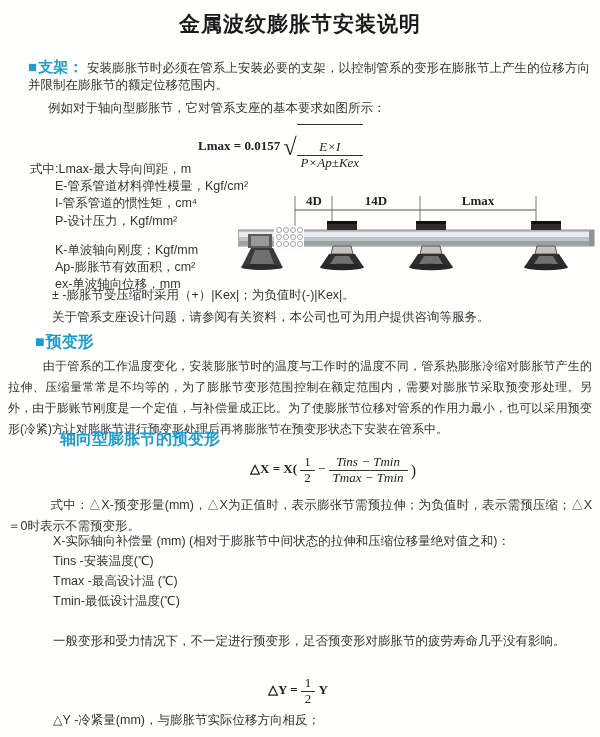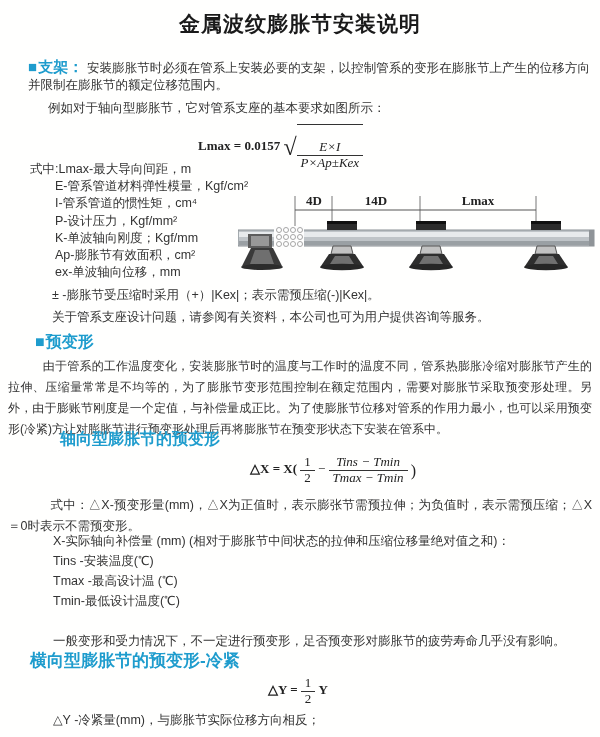--- a/index.html
+++ b/index.html
@@ -48,25 +48,25 @@
   <div class="abs formula" style="top:124px; left:198px;">
     <span class="bold">Lmax = 0.0157</span>
     <span class="sqrt-sym">√</span><span class="radicand"><span class="frac"><span class="num ital">E×I</span><span class="den ital">P×Ap±Kex</span></span></span>
   </div>
 
   <div class="abs" style="top:161px; left:30px; line-height:17.2px;">
     <div class="def-line">式中:Lmax-最大导向间距，m</div>
     <div class="def-line" style="margin-left:25px;">E-管系管道材料弹性模量，Kgf/cm²</div>
     <div class="def-line" style="margin-left:25px;">I-管系管道的惯性矩，cm⁴</div>
     <div class="def-line" style="margin-left:25px;">P-设计压力，Kgf/mm²</div>
-    <div class="def-line" style="margin-left:25px;">K-单波轴向刚度；Kgf/mm</div>
+    <div class="def-line" style="margin-left:25px;margin-top:12px;">K-单波轴向刚度；Kgf/mm</div>
     <div class="def-line" style="margin-left:25px;">Ap-膨胀节有效面积，cm²</div>
     <div class="def-line" style="margin-left:25px;">ex-单波轴向位移，mm</div>
   </div>
-  <div class="abs def-line" style="top:287px; left:52px;">± -膨胀节受压缩时采用（+）|Kex|；表示需预压缩(-)|Kex|。</div>
+  <div class="abs def-line" style="top:287px; left:52px;">± -膨胀节受压缩时采用（+）|Kex|；为负值时(-)|Kex|。</div>
   <div class="abs def-line" style="top:309px; left:52px;">关于管系支座设计问题，请参阅有关资料，本公司也可为用户提供咨询等服务。</div>
 
   <svg class="abs" style="top:190px; left:238px;" width="358" height="100" viewBox="0 0 358 100">
 
     <line x1="57" y1="6" x2="57" y2="40" stroke="#777" stroke-width="1"></line>
     <line x1="94" y1="6" x2="94" y2="40" stroke="#777" stroke-width="1"></line>
     <line x1="182" y1="6" x2="182" y2="40" stroke="#777" stroke-width="1"></line>
     <line x1="298" y1="6" x2="298" y2="40" stroke="#777" stroke-width="1"></line>
 
     <line x1="57" y1="20" x2="298" y2="20" stroke="#555" stroke-width="1"></line>
@@ -148,21 +148,20 @@
   <div class="abs para" style="top:495px; left:8px; width:584px; line-height:21px; text-indent:3.4em;">式中：△X-预变形量(mm)，△X为正值时，表示膨张节需预拉伸；为负值时，表示需预压缩；△X＝0时表示不需预变形。</div>
 
   <div class="abs" style="top:531px; left:53px; line-height:20px;">
     <div>X-实际轴向补偿量 (mm) (相对于膨胀节中间状态的拉伸和压缩位移量绝对值之和)：</div>
     <div>Tins -安装温度(℃)</div>
     <div>Tmax -最高设计温 (℃)</div>
     <div>Tmin-最低设计温度(℃)</div>
   </div>
   <div class="abs" style="top:633px; left:53px;">一般变形和受力情况下，不一定进行预变形，足否预变形对膨胀节的疲劳寿命几乎没有影响。</div>
 
-  <div class="abs blue-sub2" style="top:652px; left:30px;">横向型膨胀节的预变形-冷紧</div>
 
   <div class="abs formula" style="top:676px; left:268px;">
     <span class="bold">△Y =</span>
     <span class="frac"><span class="num">1</span><span class="den">2</span></span>
     <span class="bold">Y</span>
   </div>
 
   <div class="abs" style="top:712px; left:53px;">△Y -冷紧量(mm)，与膨胀节实际位移方向相反；</div>
 
 </div>

